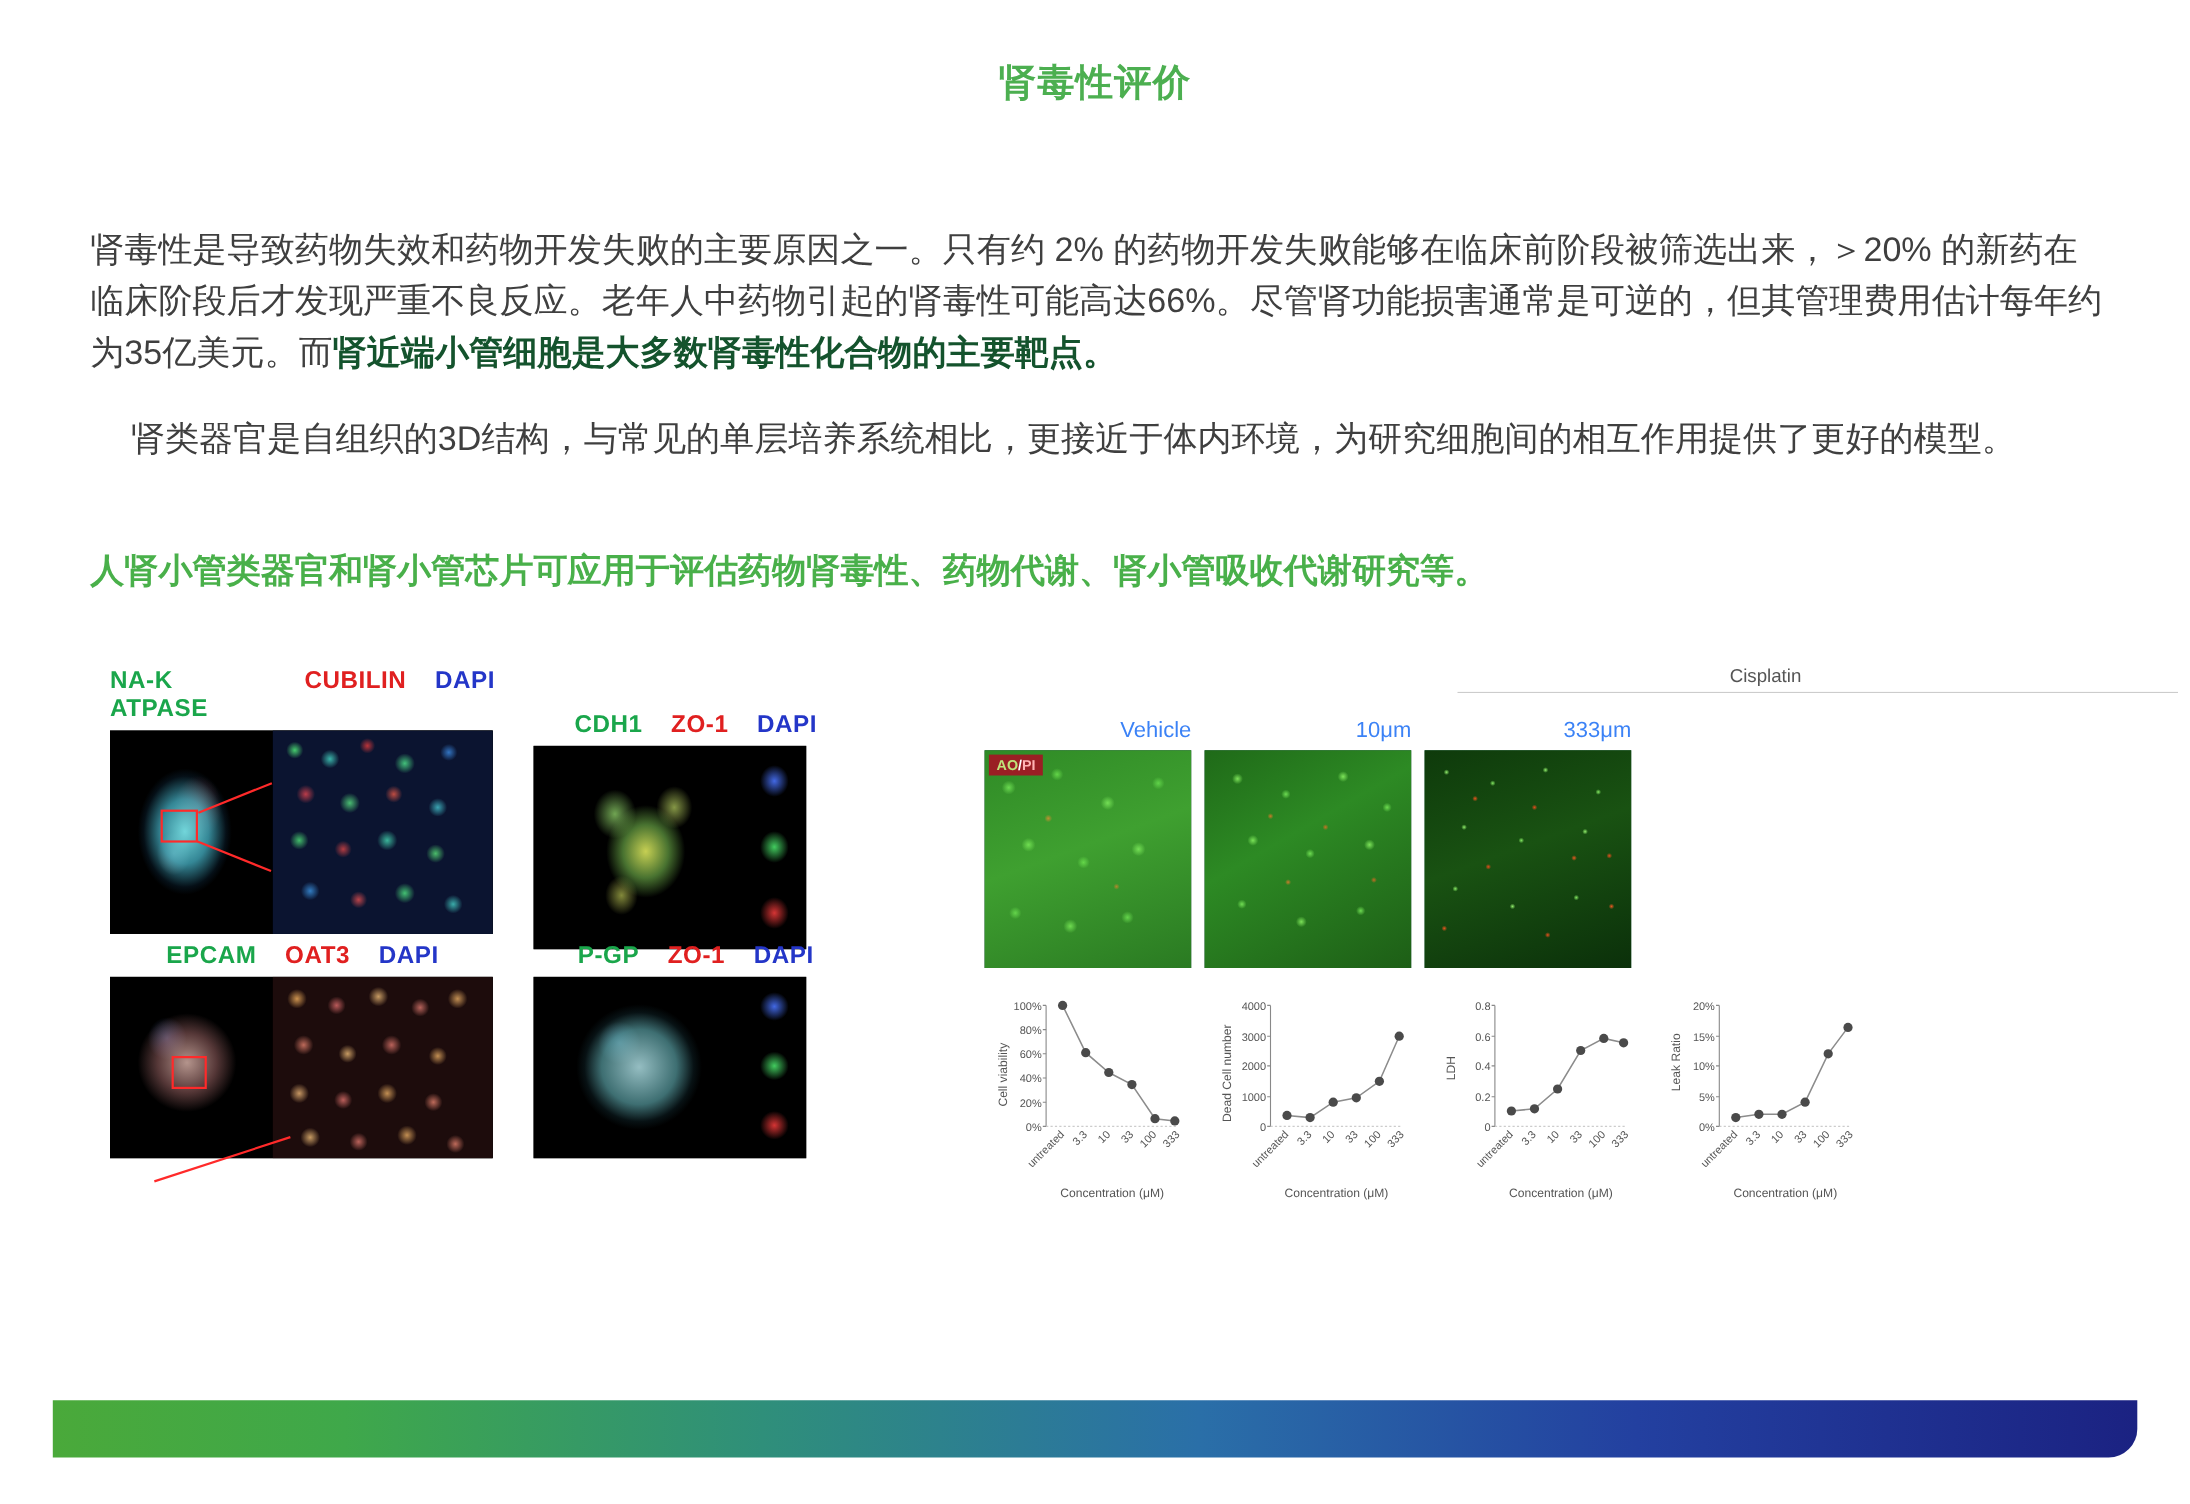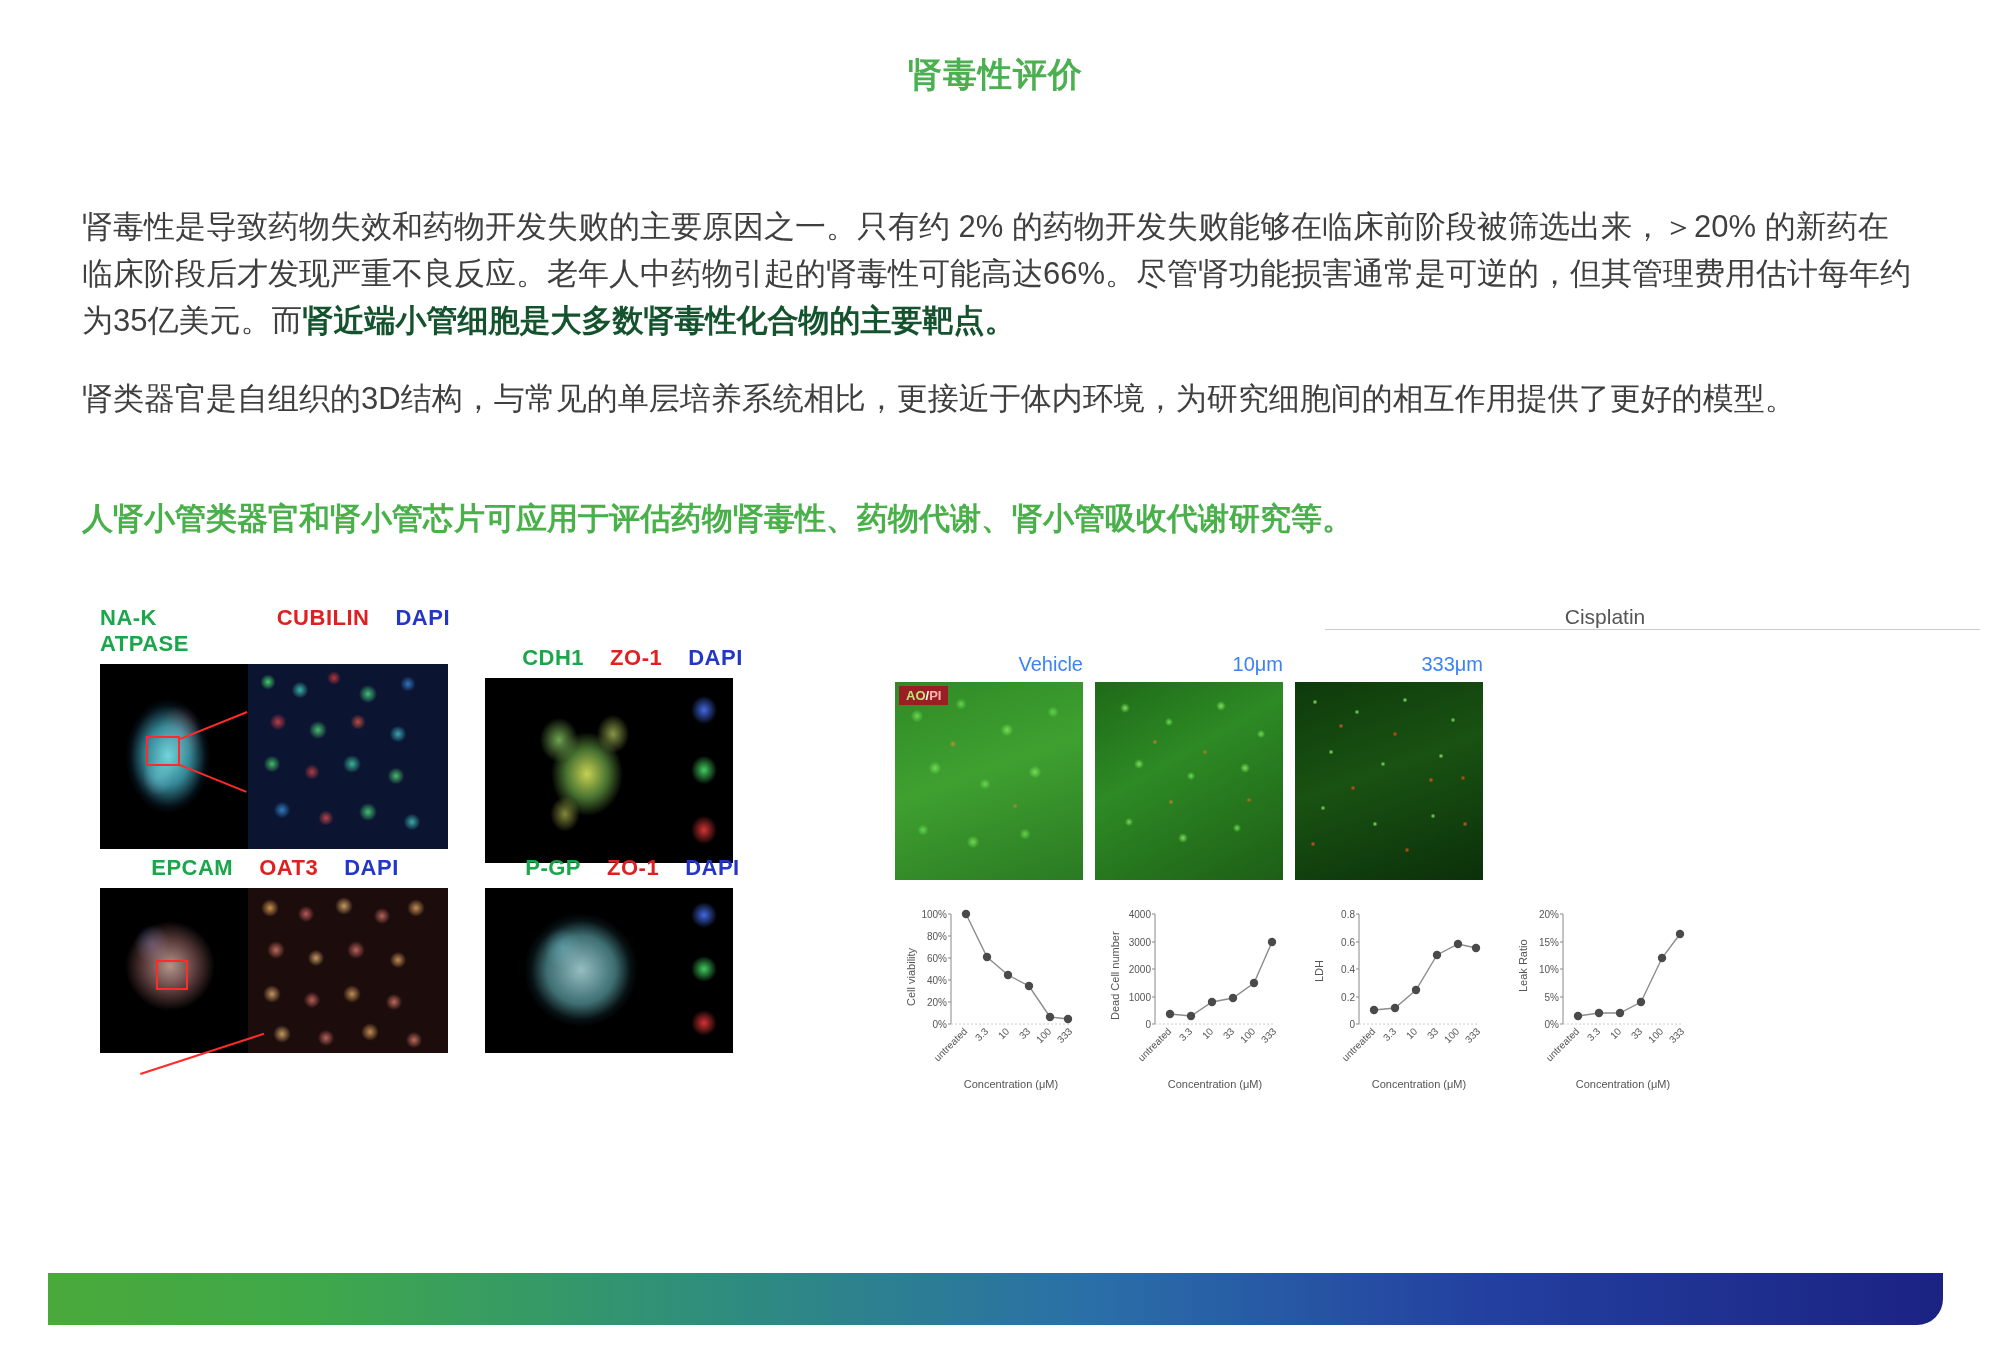--- a/index.html
+++ b/index.html
@@ -21,21 +21,21 @@
     letter-spacing:1px;
   }
 
   
   .copy{
     position:absolute; left:82px; width:1830px;
     font-size:31px; line-height:1.52; color:#3f3f3f;
     font-weight:400;
   }
   #para1{ top:203px; }
-  #para2{ top:375px; }
+  #para2{ top:375px;margin-left:37px; }
   #para3{ top:495px; font-weight:bold; color:#49b04a; font-size:31px;}
   .hl{ color:#14532d; font-weight:bold; }
 
   
   .figure-wrap{ position:absolute; top:605px; left:0; width:1991px; height:560px; }
 
   
   .if-grid{ position:absolute; left:100px; top:0; width:700px; }
   .if-block{ position:absolute; }
   .if-labels{ display:flex; gap:26px; justify-content:center; font-size:22px; font-weight:bold;
@@ -46,21 +46,21 @@
   
   .mic{ position:absolute; inset:0; }
 
   .redbox{ position:absolute; border:2px solid #ff2a2a; }
   .redline{ position:absolute; background:#ff2a2a; height:2px; transform-origin:0 0; }
 
   
   .cis-wrap{ position:absolute; left:895px; top:0; width:1020px; }
   .cis-head{ position:relative; height:48px; }
   .cis-title{ position:absolute; left:430px; top:0; width:560px; text-align:center;
-              font-size:21px; color:#555; }
+              font-size:17px; color:#555; }
   .cis-rule{ position:absolute; left:430px; top:24px; width:655px; height:1px; background:#ccc;}
   .cis-cols{ display:flex; gap:12px; }
   .cis-col{ width:188px; }
   .cis-collabel{ text-align:right; font-size:20px; color:#3b82f6; margin-bottom:6px; }
   .cis-img{ width:188px; height:198px; position:relative; overflow:hidden; background:#14532d; }
   .aopi{ position:absolute; left:4px; top:4px; background:#9a1f24; color:#fff;
          font-size:13px; font-weight:bold; padding:2px 7px; z-index:3; }
   .aopi .ao{ color:#bfe37a; } .aopi .sl{ color:#fff; } .aopi .pi{ color:#ffb3b3; }
 
   

